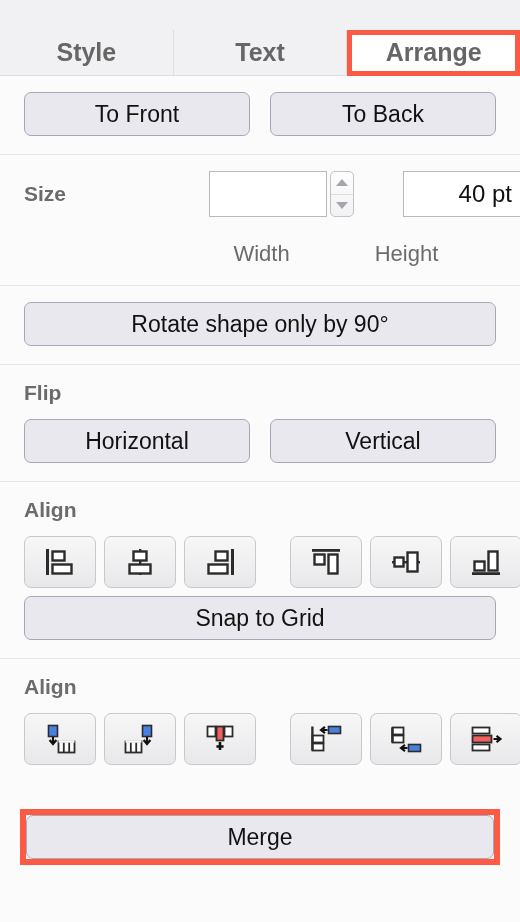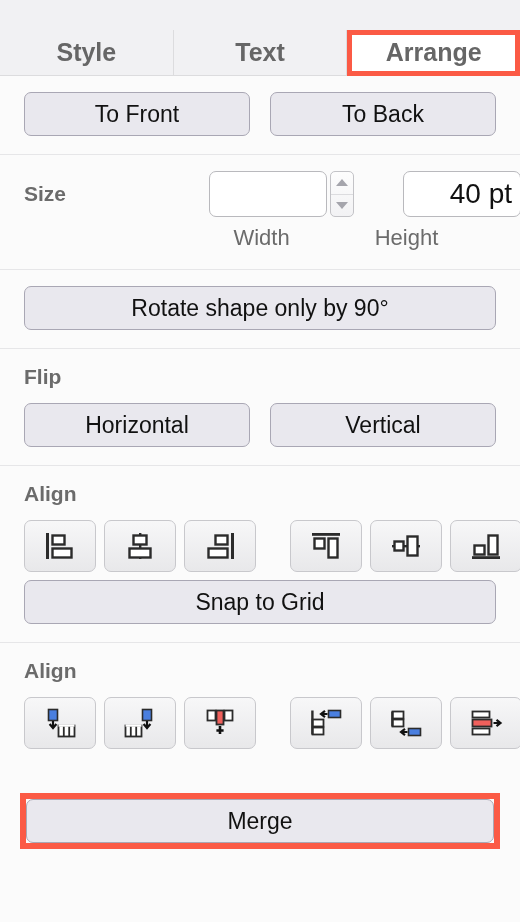--- a/index.html
+++ b/index.html
@@ -64,22 +64,22 @@
   .size-row { display: flex; align-items: center; gap: 20px; }
   .size-label {
     font-size: 21px; font-weight: bold; color: #6b6b6b;
     width: 165px; flex: none;
   }
   .field-group { display: flex; align-items: center; }
   .num-input {
     width: 118px; height: 46px;
     background: #ffffff;
     border: 1px solid #b9b9bd;
-    border-radius: 7px;
-    font-size: 28px; font-family: "Liberation Sans", sans-serif;
+    border-radius: 0;
+    font-size: 24px; font-family: "Liberation Sans", sans-serif;
     text-align: right;
     padding: 0 8px;
     color: #111;
   }
   .num-input::placeholder { color: #ffffff; }
   .stepper {
     width: 24px; height: 46px;
     margin-left: 3px;
     border: 1px solid #c3c3c7;
     border-radius: 5px;
@@ -90,21 +90,21 @@
   .stepper div {
     flex: 1 1 0;
     display: flex; align-items: center; justify-content: center;
     font-size: 9px; color: #8a8a90; line-height: 1;
   }
   .stepper div:first-child { border-bottom: 1px solid #dcdcdf; }
   .caret { width: 0; height: 0; }
   .caret.up { border-left: 6px solid transparent; border-right: 6px solid transparent; border-bottom: 7px solid #a5a5ac; }
   .caret.down { border-left: 6px solid transparent; border-right: 6px solid transparent; border-top: 7px solid #a5a5ac; }
 
-  .sublabels { display: flex; margin-top: 8px; }
+  .sublabels { display: flex; margin-top: 24px; }
   .sublabels .spacer { width: 165px; flex: none; }
   .sublabel {
     width: 145px; text-align: center;
     font-size: 22px; color: #6b6b6b;
   }
 
   
   .icon-grid { display: flex; gap: 8px; }
   .icon-gap { width: 18px; flex: none; }
   .icon-btn {

